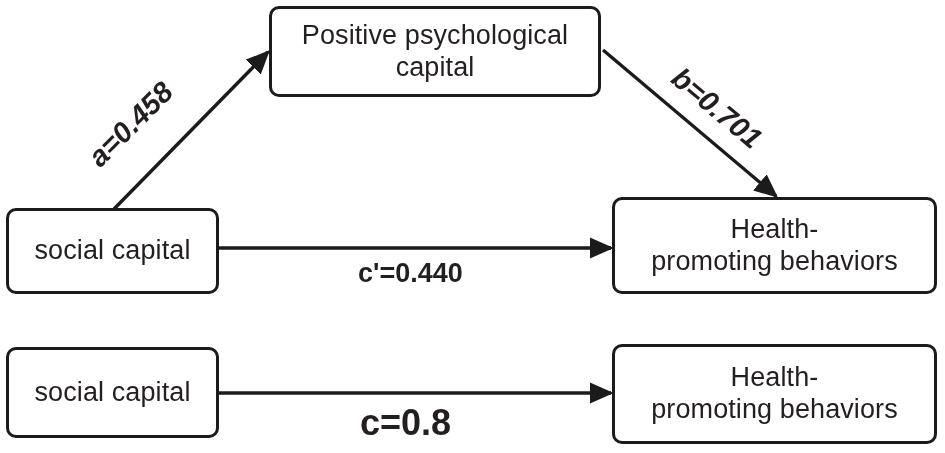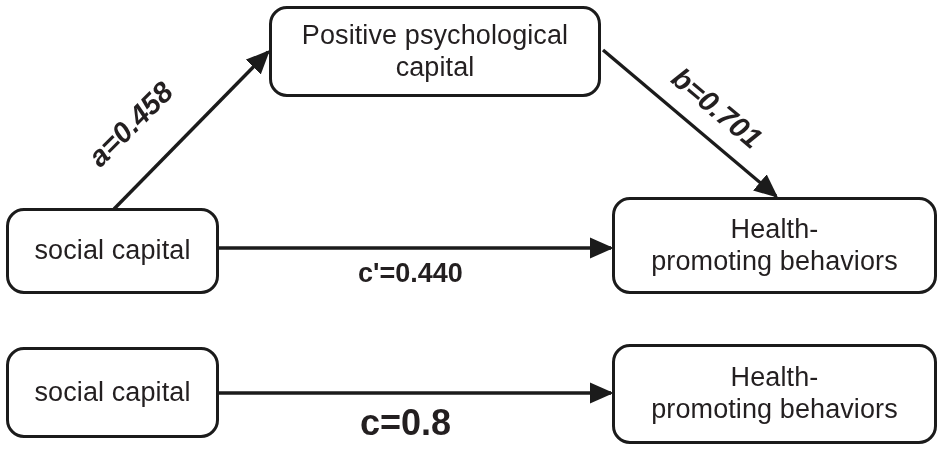--- a/index.html
+++ b/index.html
@@ -12,21 +12,21 @@
     width: 945px;
     height: 453px;
     background: #ffffff;
     font-family: "Liberation Sans", sans-serif;
     overflow: hidden;
   }
   .node {
     position: absolute;
     box-sizing: border-box;
     border: 3px solid #1b1b1b;
-    border-radius: 18px;
+    border-radius: 10px;
     background: #ffffff;
     display: flex;
     align-items: center;
     justify-content: center;
     text-align: center;
     color: #231f20;
     font-size: 27px;
     font-weight: 400;
     line-height: 1.18;
     letter-spacing: 0.1px;

